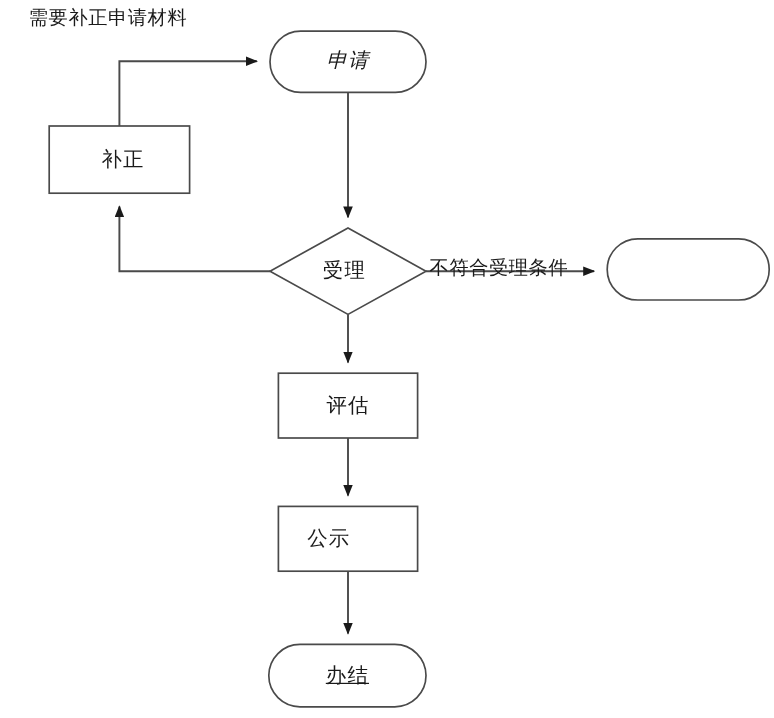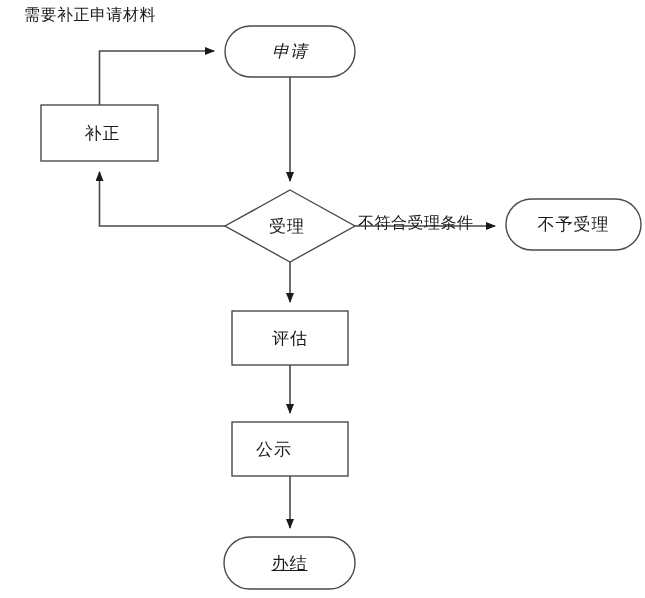--- a/index.html
+++ b/index.html
@@ -75,21 +75,20 @@
         <path d="M 225,226 L 99.5,226 L 99.5,172" fill="none" stroke="#4a4a4a" stroke-width="1.6" marker-end="url(#arrowhead)"></path>
         <path d="M 290,262 L 290,302" fill="none" stroke="#4a4a4a" stroke-width="1.6" marker-end="url(#arrowhead)"></path>
         <path d="M 290,365 L 290,413" fill="none" stroke="#4a4a4a" stroke-width="1.6" marker-end="url(#arrowhead)"></path>
         <path d="M 290,476 L 290,528" fill="none" stroke="#4a4a4a" stroke-width="1.6" marker-end="url(#arrowhead)"></path>
       </g>
   </svg>
 
   <div class="node-label" style="left: 225px; top: 26px; width: 130px; height: 51px; font-style: italic;">申请</div>
   <div class="node-label" style="left: 41px; top: 105px; width: 123px; height: 56px;">补正</div>
   <div class="node-label" style="left: 222px; top: 190px; width: 130px; height: 72px;">受理</div>
-  <div class="node-label" style="left: 506px; top: 199px; width: 135px; height: 51px;">不予受理</div>
   <div class="node-label" style="left: 232px; top: 311px; width: 116px; height: 54px; text-align: center;">评估</div>
   <div class="node-label" style="left: 216px; top: 422px; width: 116px; height: 54px;">公示</div>
   <div class="node-label" style="left: 224px; top: 537px; width: 131px; height: 52px; text-decoration: underline;">办结</div>
 
   <div class="edge-label" style="left: 13px; top: 7px; margin-left: 11px;">需要补正申请材料</div>
   <div class="edge-label" style="left: 358px; top: 175px; margin-top: 40px;">不符合受理条件</div>
 
 <div class="node-hit" style="left: 225px; top: 26px; width: 130px; height: 51px;"></div>
     <div class="node-hit" style="left: 41px; top: 105px; width: 117px; height: 56px;"></div>
     <div class="node-hit" style="left: 225px; top: 190px; width: 130px; height: 72px;"></div>

